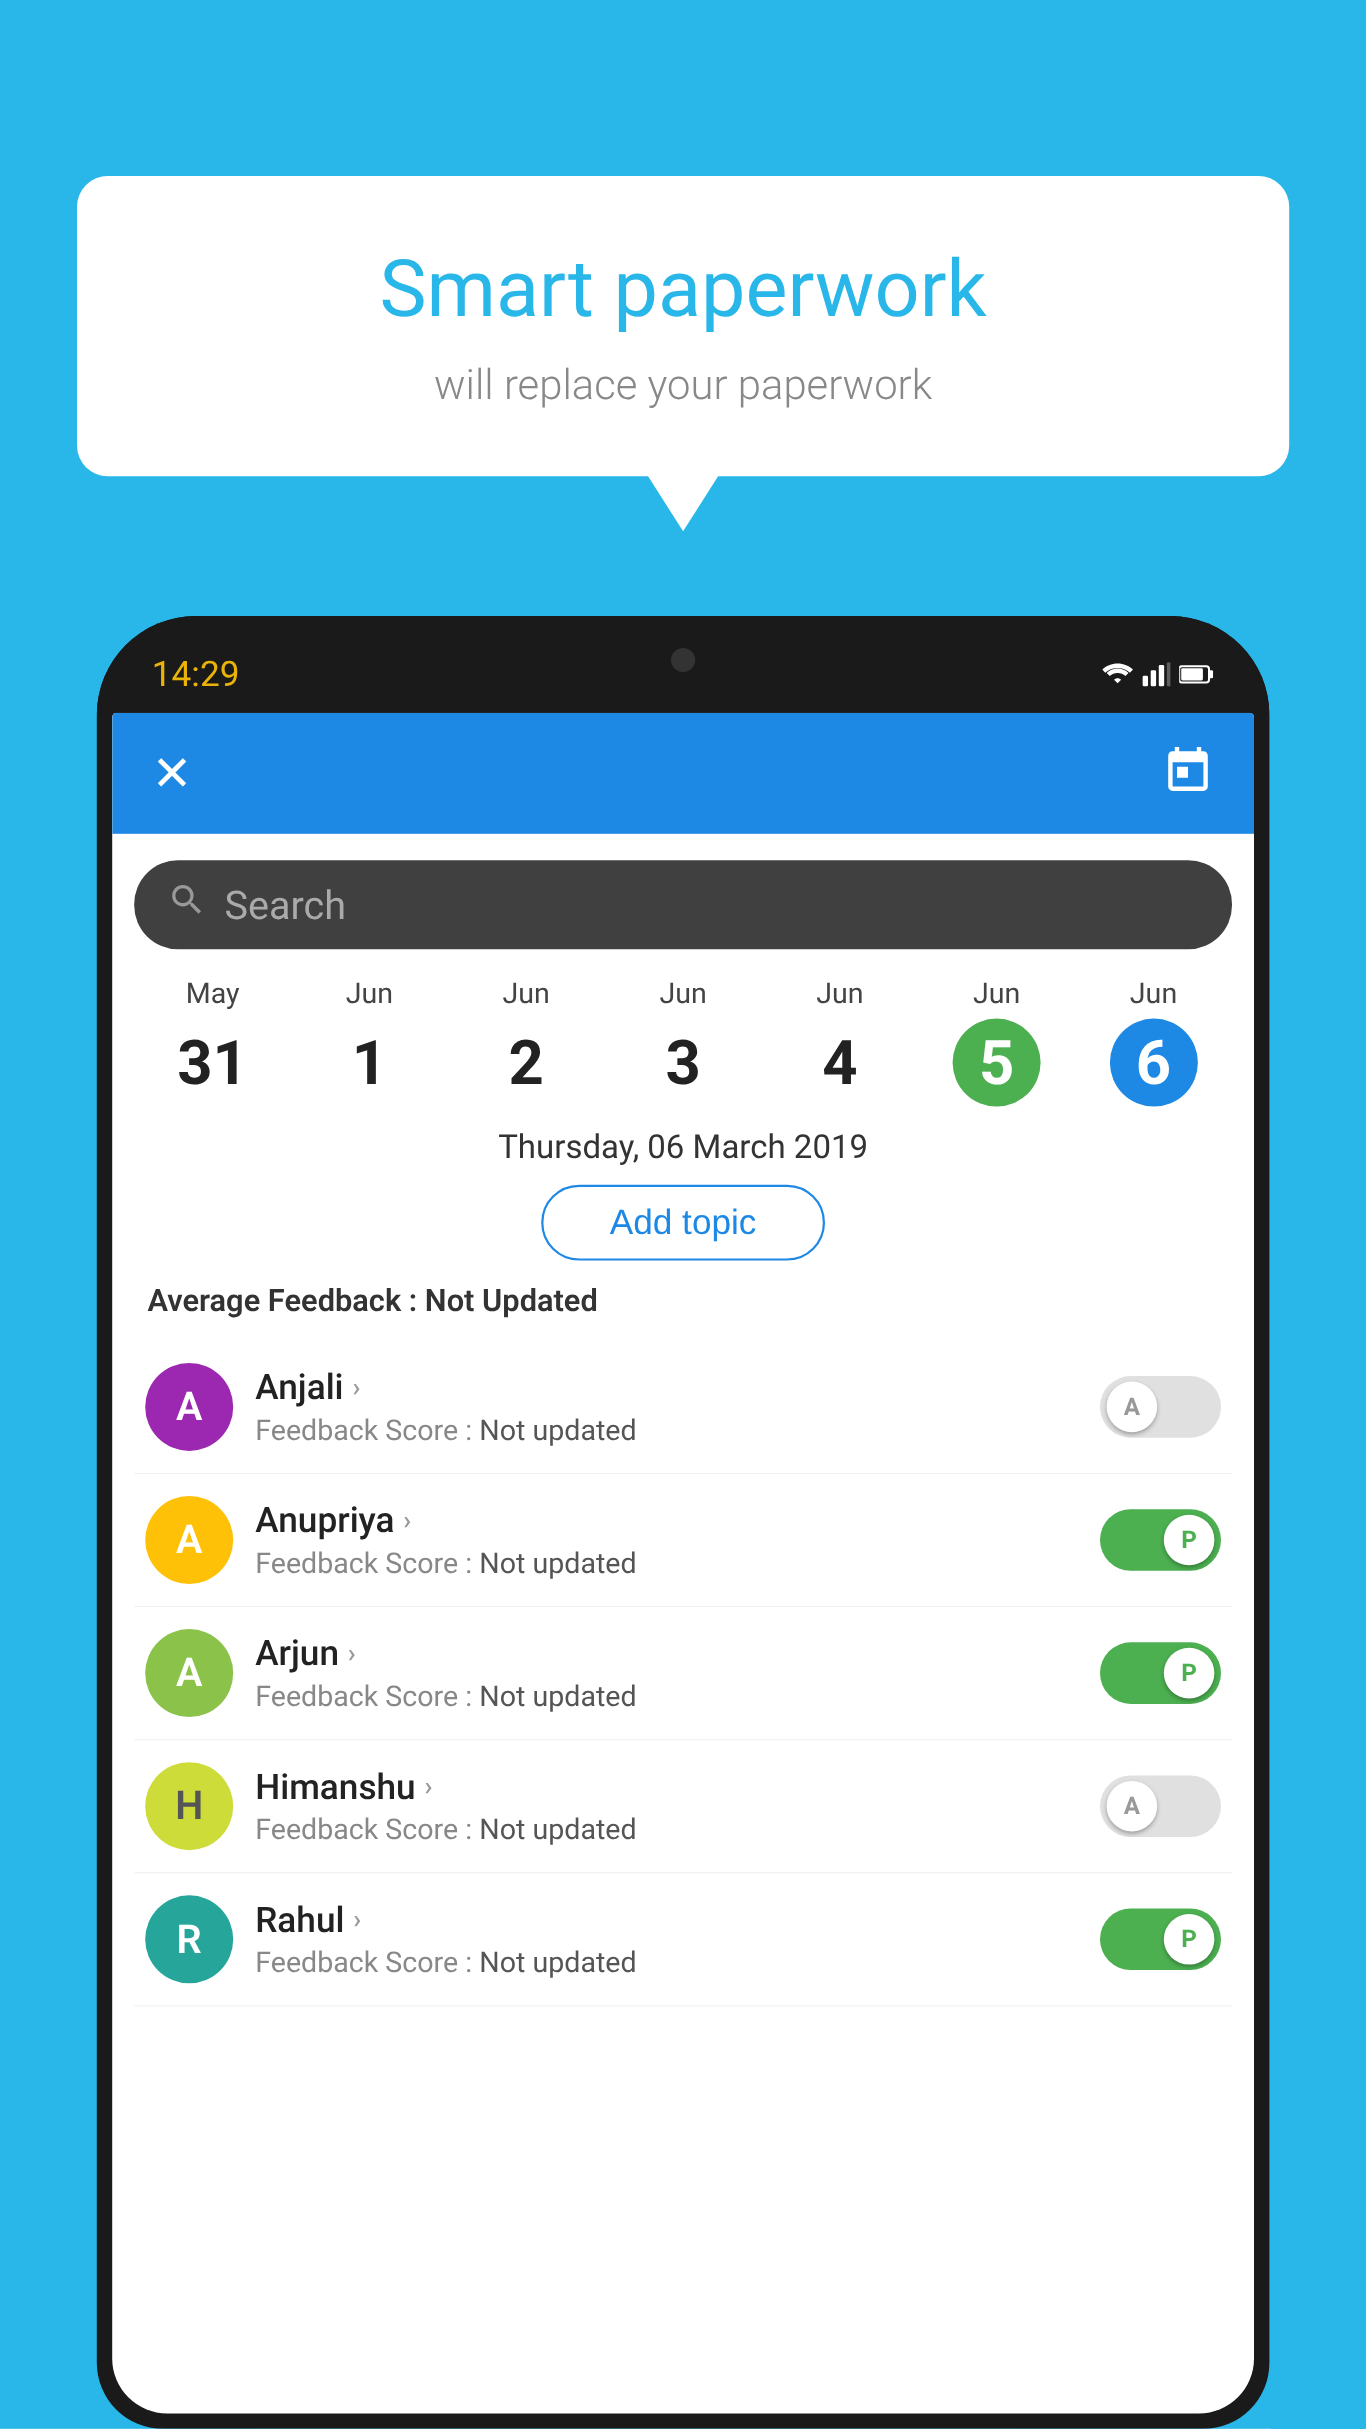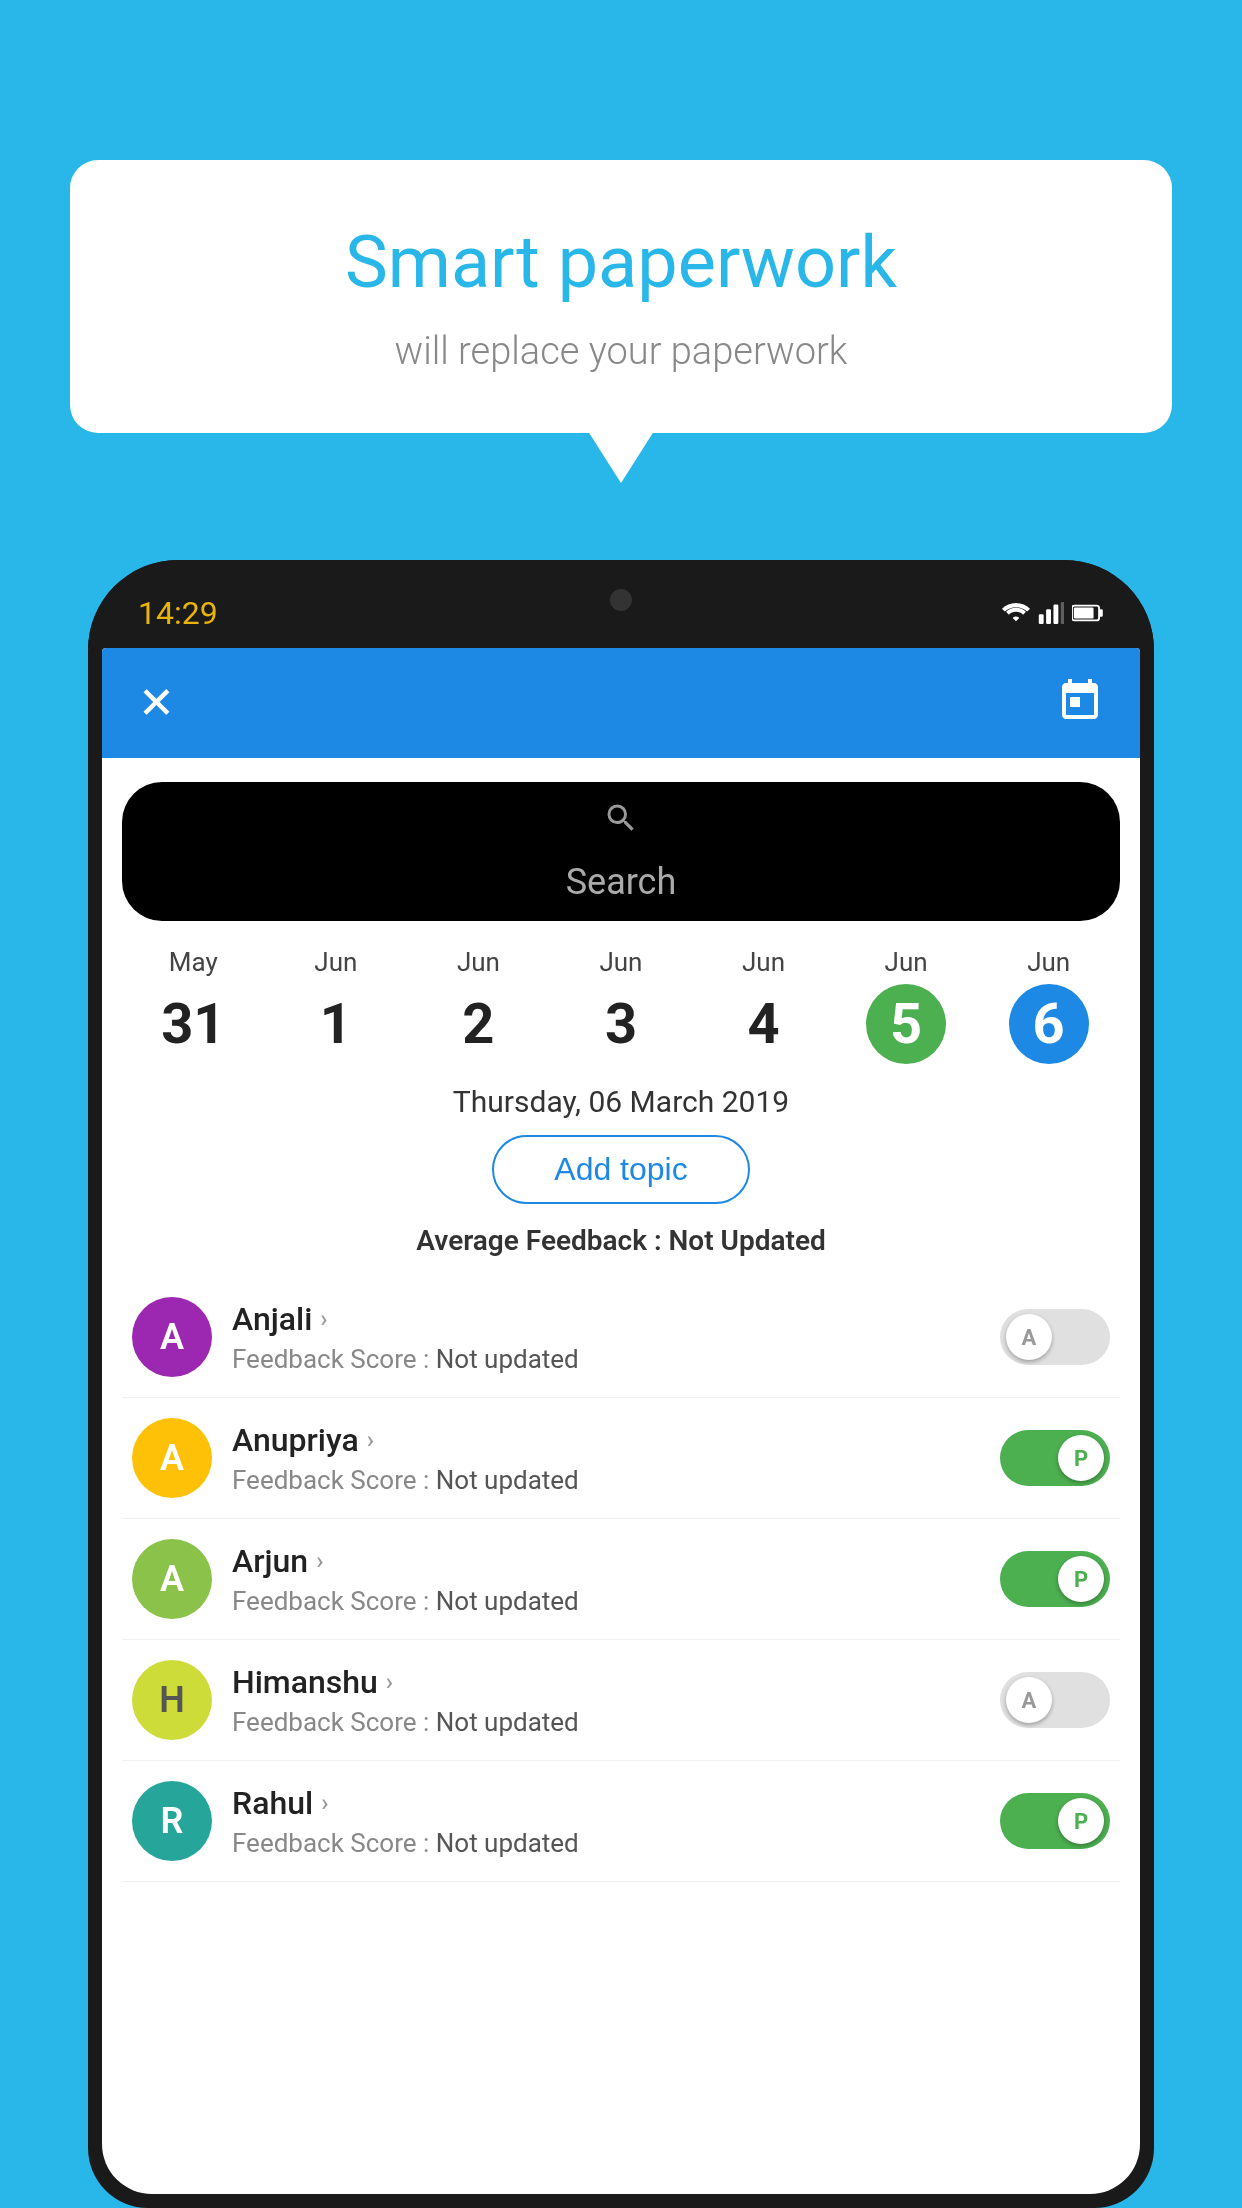--- a/index.html
+++ b/index.html
@@ -158,28 +158,27 @@
     }
 
     .header-calendar {
       position: absolute;
       right: 36px;
       color: white;
     }
 
     
     .search-container {
-      background: #000000;
+      background: #404040;
       margin: 24px 20px 16px;
       border-radius: 40px;
       display: flex;
       align-items: center;
       padding: 18px 30px;
       gap: 16px;
-      flex-direction: column;
     }
 
     .search-icon {
       color: #999;
       font-size: 36px;
     }
 
     .search-text {
       color: #aaa;
       font-size: 36px;
@@ -245,24 +244,24 @@
       background: white;
       padding: 14px 60px;
       font-size: 32px;
       color: #1E88E5;
       cursor: pointer;
       width: fit-content;
     }
 
     
     .avg-feedback {
-      text-align: center;
       font-size: 28px;
       color: #777;
       margin-bottom: 20px;
+      padding-left: 32px;
     }
 
     .avg-feedback span {
       color: #333;
       font-weight: 600;
     }
 
     
     .student-list {
       padding: 0 20px;

